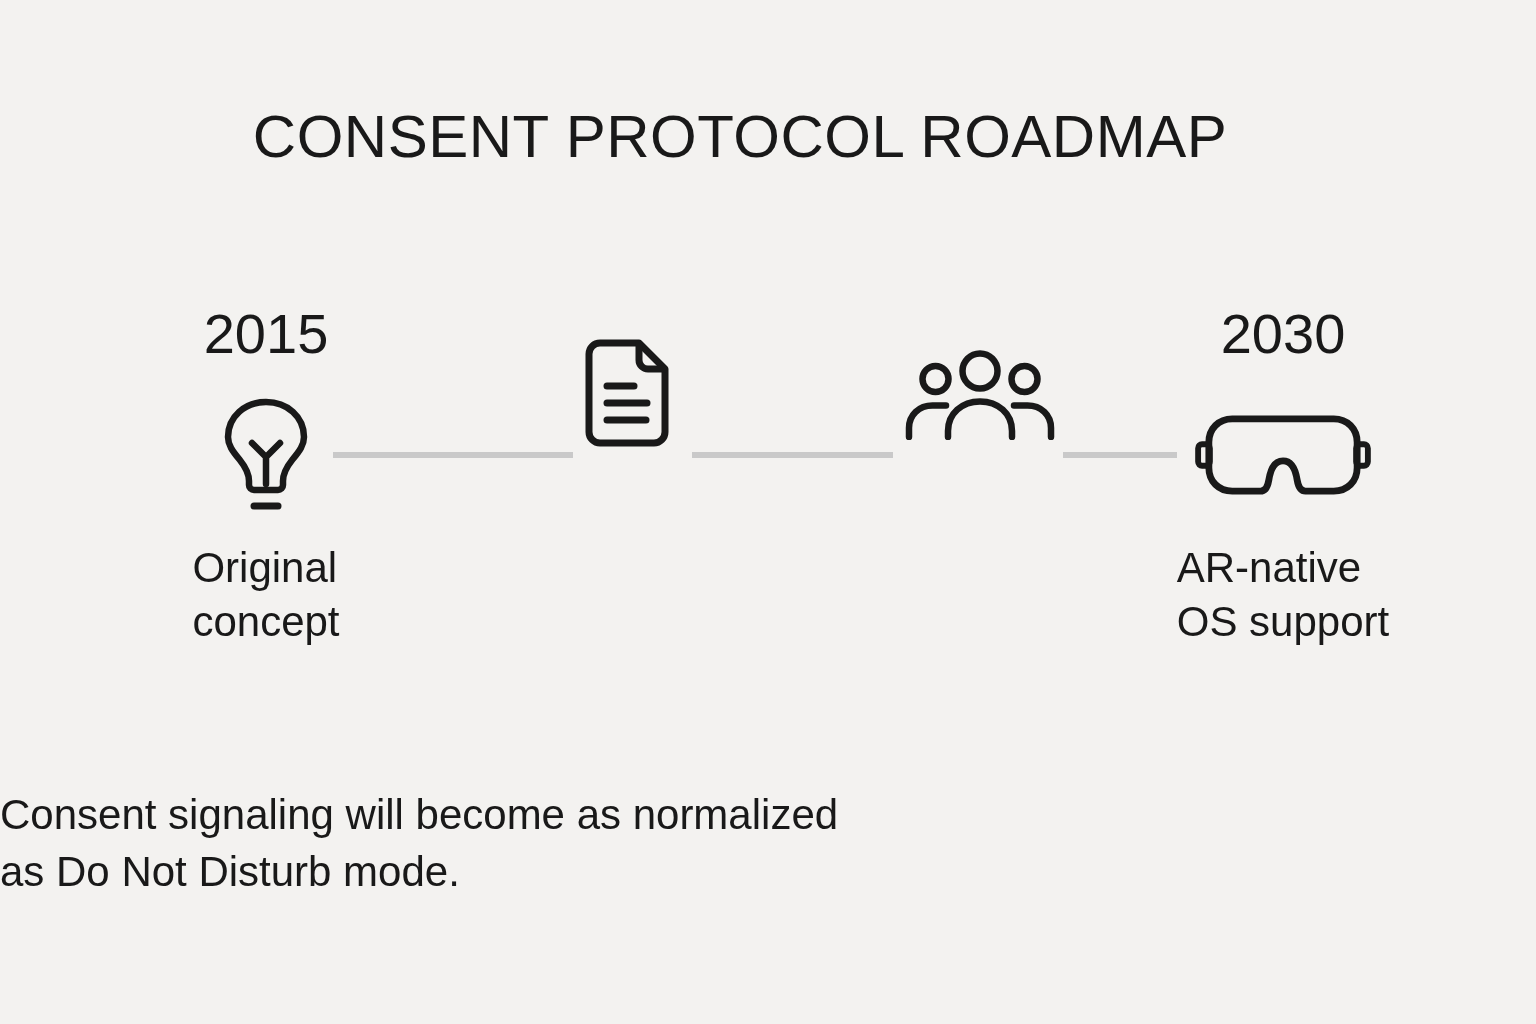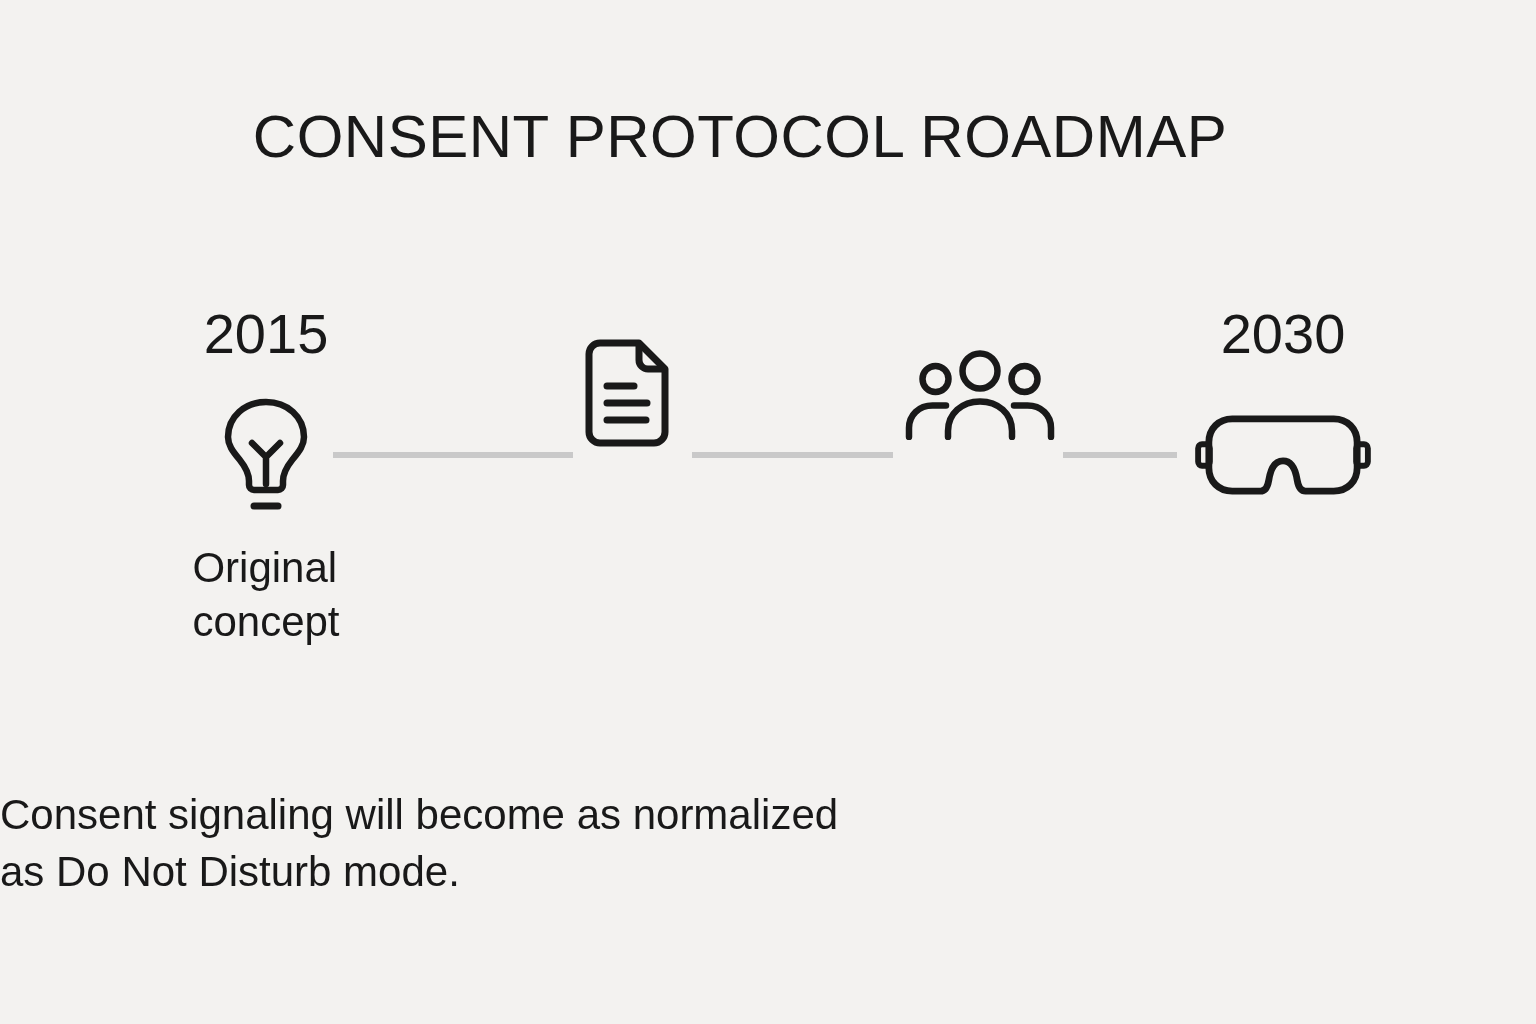--- a/index.html
+++ b/index.html
@@ -136,18 +136,20 @@
 
   <div class="milestone m4">
     <div class="year">2030</div>
     <div class="icon-wrap">
       <svg width="176" height="80" viewBox="0 0 180 82">
         <rect class="stroke" stroke-width="6" x="3" y="30" width="12" height="22" rx="4"></rect>
         <rect class="stroke" stroke-width="6" x="165" y="30" width="12" height="22" rx="4"></rect>
         <path class="stroke" stroke-width="7" d="M38 4 H142 C156 4 166 14 166 28 V54 C166 68 156 78 142 78 H113 C107.5 78 105.5 72.5 104.5 66.5 C102.5 54 98 47 90 47 C82 47 77.5 54 75.5 66.5 C74.5 72.5 72.5 78 67 78 H38 C24 78 14 68 14 54 V28 C14 14 24 4 38 4 Z"></path>
       </svg>
     </div>
+    <div class="label">AR-native
+OS support</div>
   </div>
 
   <div class="caption">Consent signaling will become as normalized
 as Do Not Disturb mode.</div>
 
 </div>
 
 </body></html>

